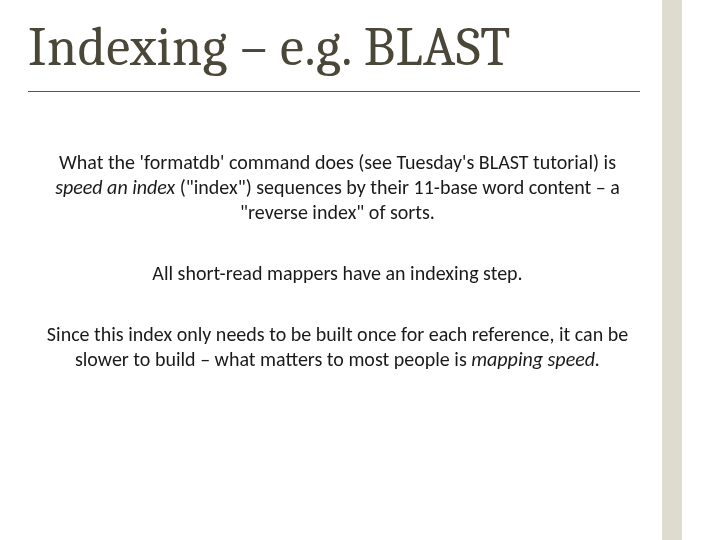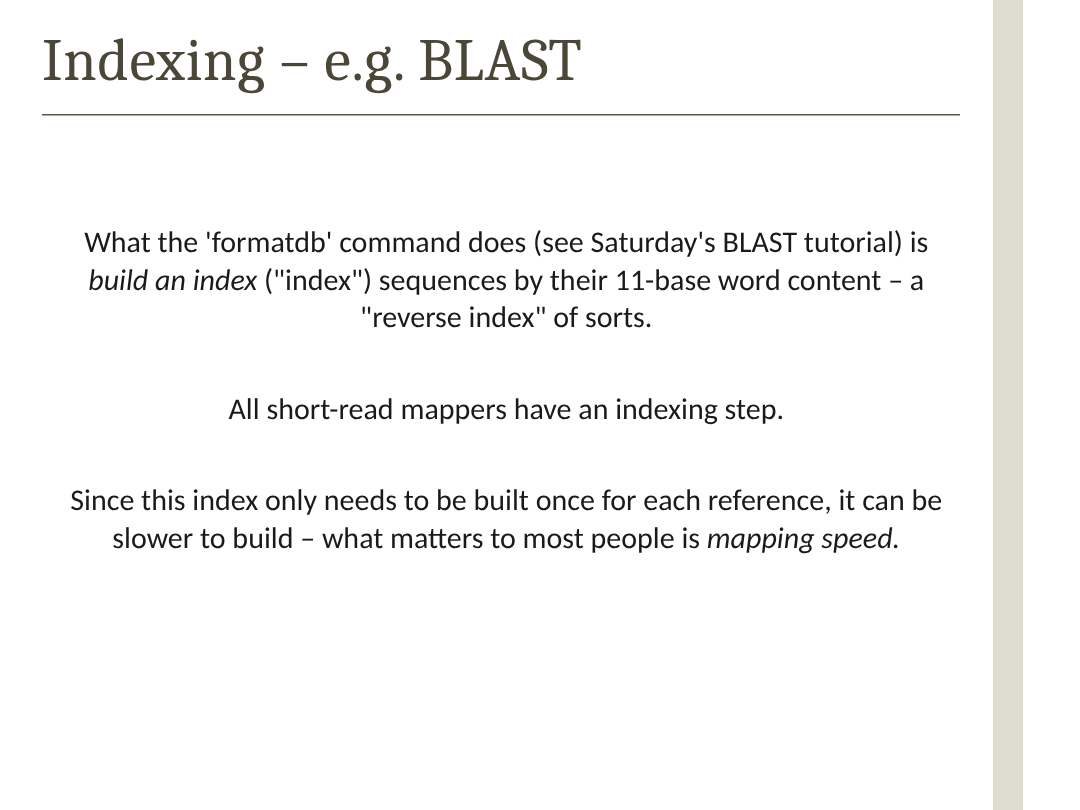--- a/index.html
+++ b/index.html
@@ -26,21 +26,21 @@
     height: 100%;
     background: #dedbcf;
   }
   .title {
     position: absolute;
     top: 18px;
     left: 28px;
     right: 80px;
     font-family: "Cambria", "Georgia", serif;
     color: #4a4638;
-    font-size: 40px;
+    font-size: 54px;
     line-height: 1.1;
     padding-bottom: 14px;
     border-bottom: 1px solid #5a5648;
     letter-spacing: 0.5px;
   }
   .body {
     position: absolute;
     top: 150px;
     left: 45px;
     right: 90px;
@@ -57,20 +57,20 @@
 </head>
 <body>
 
 <div class="slide">
   <div class="accent-bar"></div>
 
   <div class="title">Indexing – e.g. BLAST</div>
 
   <div class="body">
     <div class="para">
-      <span>What the 'formatdb' command does (see Saturday's BLAST tutorial) is </span><span class="ital">build an index</span><span> ("index") sequences by their 11-base word content – a "reverse index" of sorts.</span>
+      <span>What the 'formatdb' command does (see Tuesday's BLAST tutorial) is </span><span class="ital">speed an index</span><span> ("index") sequences by their 11-base word content – a "reverse index" of sorts.</span>
     </div>
     <div class="para">All short-read mappers have an indexing step.</div>
     <div class="para">
       <span>Since this index only needs to be built once for each reference, it can be slower to build – what matters to most people is </span><span class="ital">mapping speed.</span>
     </div>
   </div>
 </div>
 
 </body></html>

